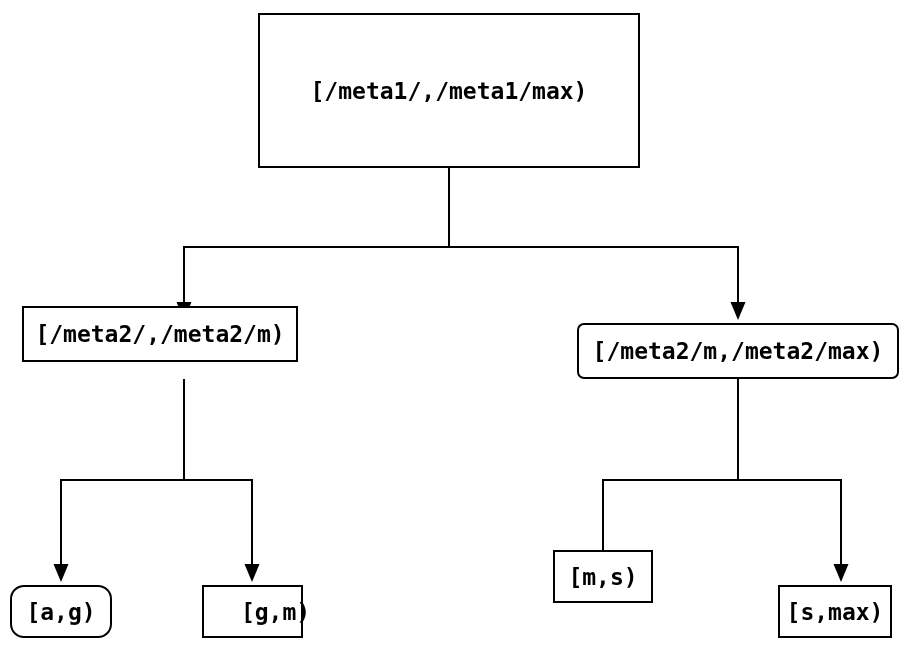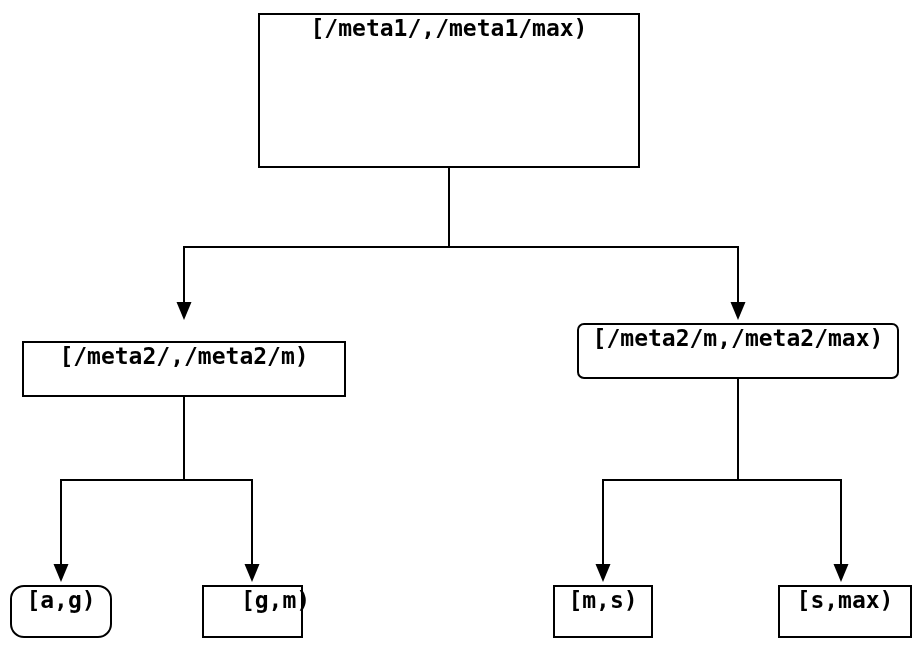--- a/index.html
+++ b/index.html
@@ -22,33 +22,34 @@
     width: 912px;
     height: 652px;
   }
   .node {
     position: absolute;
     box-sizing: border-box;
     border: 2px solid #000000;
     background: #ffffff;
     color: #000000;
     display: flex;
+    align-items: center;
     justify-content: center;
     font-size: 23px;
     font-weight: bold;
     letter-spacing: 0px;
     white-space: nowrap;
   }
   .node-root   { left: 258px; top: 13px;  width: 382px; height: 155px; }
-  .node-l2a    { left: 22px;  top: 341px; width: 324px; height: 56px;  }
+  .node-l2a    { left: 22px;  top: 306px; width: 276px; height: 56px;  }
   .node-l2b    { left: 577px; top: 323px; width: 322px; height: 56px; border-radius: 7px;  }
   .node-leaf1  { left: 10px;  top: 585px; width: 102px; height: 53px; border-radius: 14px;  }
   .node-leaf2  { left: 202px; top: 585px; width: 101px; height: 53px; padding-left: 46px;  }
-  .node-leaf3  { left: 553px; top: 585px; width: 100px; height: 53px;  }
-  .node-leaf4  { left: 778px; top: 585px; width: 134px; height: 53px;  }
+  .node-leaf3  { left: 553px; top: 550px; width: 100px; height: 53px;  }
+  .node-leaf4  { left: 778px; top: 585px; width: 114px; height: 53px;  }
   .edge-line {
     fill: none;
     stroke: #000000;
     stroke-width: 2;
   }
   .arrow-head {
     fill: #000000;
     stroke: none;
   }
 </style>

